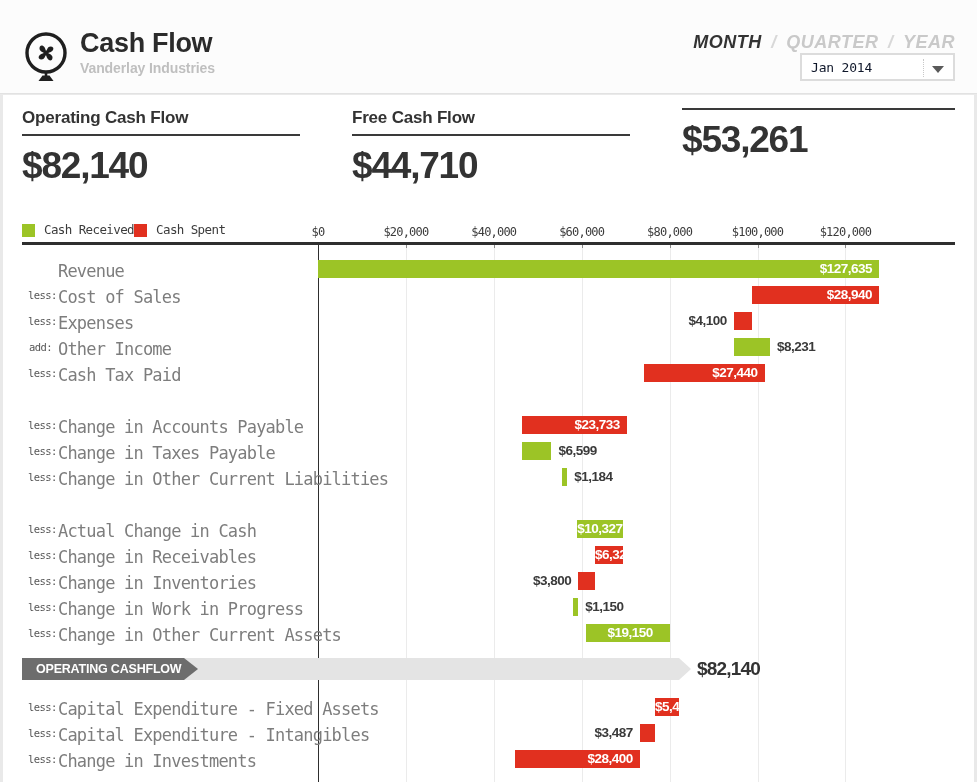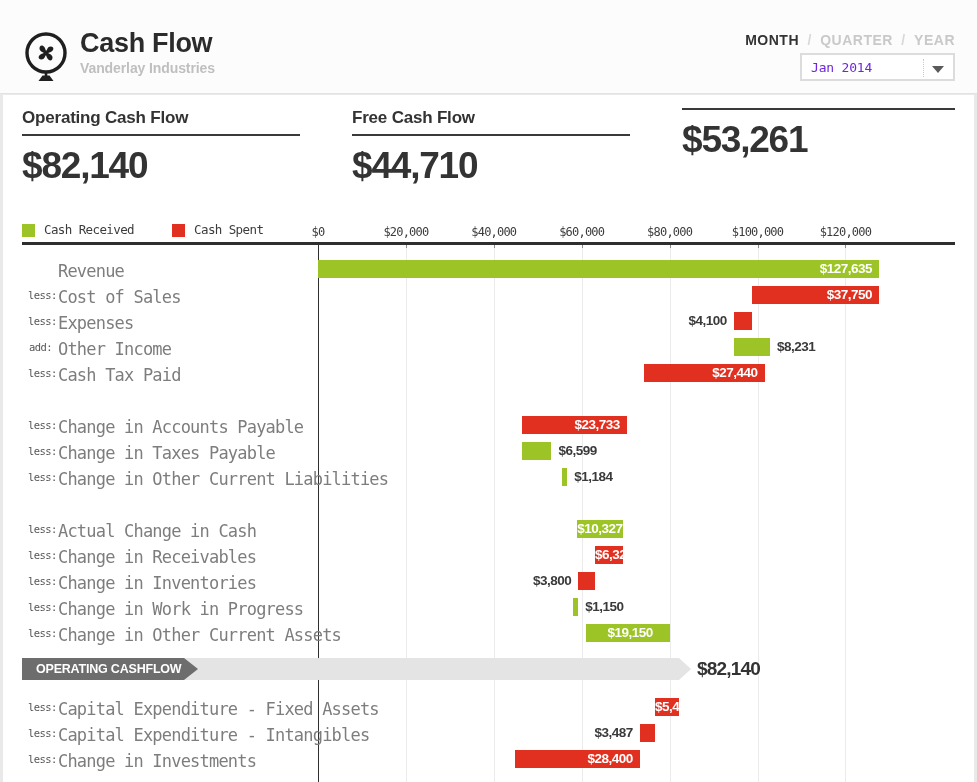--- a/index.html
+++ b/index.html
@@ -23,30 +23,30 @@
 
   .logo { position:absolute; left:20px; top:31px; width:52px; height:52px; }
 
   .title-block { position:absolute; left:80px; top:28px; }
   .app-title { font-size:27px; font-weight:bold; color:#2b2b2b; letter-spacing:-0.3px;
                line-height:30px; }
   .app-sub { font-size:14px; font-weight:bold; color:#bfbfbf; letter-spacing:-0.1px;
              line-height:18px; margin-top:1px; }
 
   
-  .period-switch { position:absolute; right:22px; top:32px; font-size:14px;
-                   font-weight:bold; letter-spacing:0.5px; white-space:nowrap; }
+  .period-switch { position:absolute; right:22px; top:32px; font-size:18px;
+                   font-weight:bold; letter-spacing:0.5px; white-space:nowrap;font-style:italic; }
   .period-switch span { display:inline-block; }
   .period-opt { color:#c9c9c9; cursor:pointer; }
   .period-opt.active { color:#333333; }
   .period-sep { color:#d8d8d8; padding:0 4px; }
 
   .period-select { position:absolute; right:22px; top:53px; width:155px; height:28px;
                    border:2px solid #dcdcdc; background:#fff; }
-  .period-value { position:absolute; left:9px; top:5px; font-size:13px; color:#6d28d9;
+  .period-value { position:absolute; left:9px; top:5px; font-size:13px; color:#0f172a;
                   font-family:"DejaVu Sans Mono", monospace; letter-spacing:-0.2px; }
   .period-divider { position:absolute; right:29px; top:4px; width:1px; height:18px;
                     border-left:1px dotted #c8c8c8; }
   .caret { position:absolute; right:9px; top:11px; width:0; height:0;
            border-left:6px solid transparent; border-right:6px solid transparent;
            border-top:7px solid #5a5a5a; }
 
   
   .kpi { position:absolute; top:108px; }
   .kpi-label { font-size:17px; font-weight:bold; color:#333333; letter-spacing:-0.2px;
@@ -54,21 +54,21 @@
   .kpi-rule { height:2px; background:#3a3a3a; }
   .kpi-value { font-size:37px; font-weight:bold; color:#333333; letter-spacing:-1.2px;
                margin-top:10px; line-height:40px; }
 
   .kpi-0 { left:22px; width:278px; }
   .kpi-1 { left:352px; width:278px; }
   .kpi-2 { left:682px; width:273px; }
 
   
   .legend { position:absolute; left:22px; top:222px; height:18px; }
-  .legend-item { float:left; margin-right:38px; height:16px; }
+  .legend-item { float:left; height:16px; }
   .swatch { float:left; width:13px; height:13px; margin-top:2px; margin-right:9px; }
   .legend-text { float:left; font-size:12.5px; color:#3c3c3c;
                  font-family:"DejaVu Sans Mono", monospace; letter-spacing:-0.6px; }
 
   
   .axis-line { position:absolute; left:22px; top:242px; width:933px; height:3px;
                background:#2e2e2e; }
   .tick-label { position:absolute; top:225px; font-size:12px; color:#3c3c3c;
                 font-family:"DejaVu Sans Mono", monospace; letter-spacing:-0.8px;
                 transform:translateX(-50%); white-space:nowrap; }
@@ -212,21 +212,21 @@
   <div class="plot" id="plot">
       <div class="row" style="top: 8px;">
         <div class="row-label">Revenue</div>
         <div class="bar green" style="left: 318px; width: 560.956px;"></div>
         <div class="bar-val inside" style="left: 318px; width: 560.956px; text-align: right; padding-right: 7px; border-radius: 7px;">$127,635</div>
       </div>
       <div class="row" style="top: 34px;">
         <div class="row-prefix">less:</div>
         <div class="row-label">Cost of Sales</div>
         <div class="bar red" style="left: 751.765px; width: 127.191px;"></div>
-        <div class="bar-val inside" style="left: 751.765px; width: 127.191px; text-align: right; padding-right: 7px;">$37,750</div>
+        <div class="bar-val inside" style="left: 751.765px; width: 127.191px; text-align: right; padding-right: 7px;">$28,940</div>
       </div>
       <div class="row" style="top: 60px;">
         <div class="row-prefix">less:</div>
         <div class="row-label">Expenses</div>
         <div class="bar red" style="left: 733.745px; width: 18.0195px;"></div>
         <div class="bar-val outside" style="left: 0px; width: 726.745px; text-align: right;">$4,100</div>
       </div>
       <div class="row" style="top: 86px;">
         <div class="row-prefix">add:</div>
         <div class="row-label">Other Income</div>

